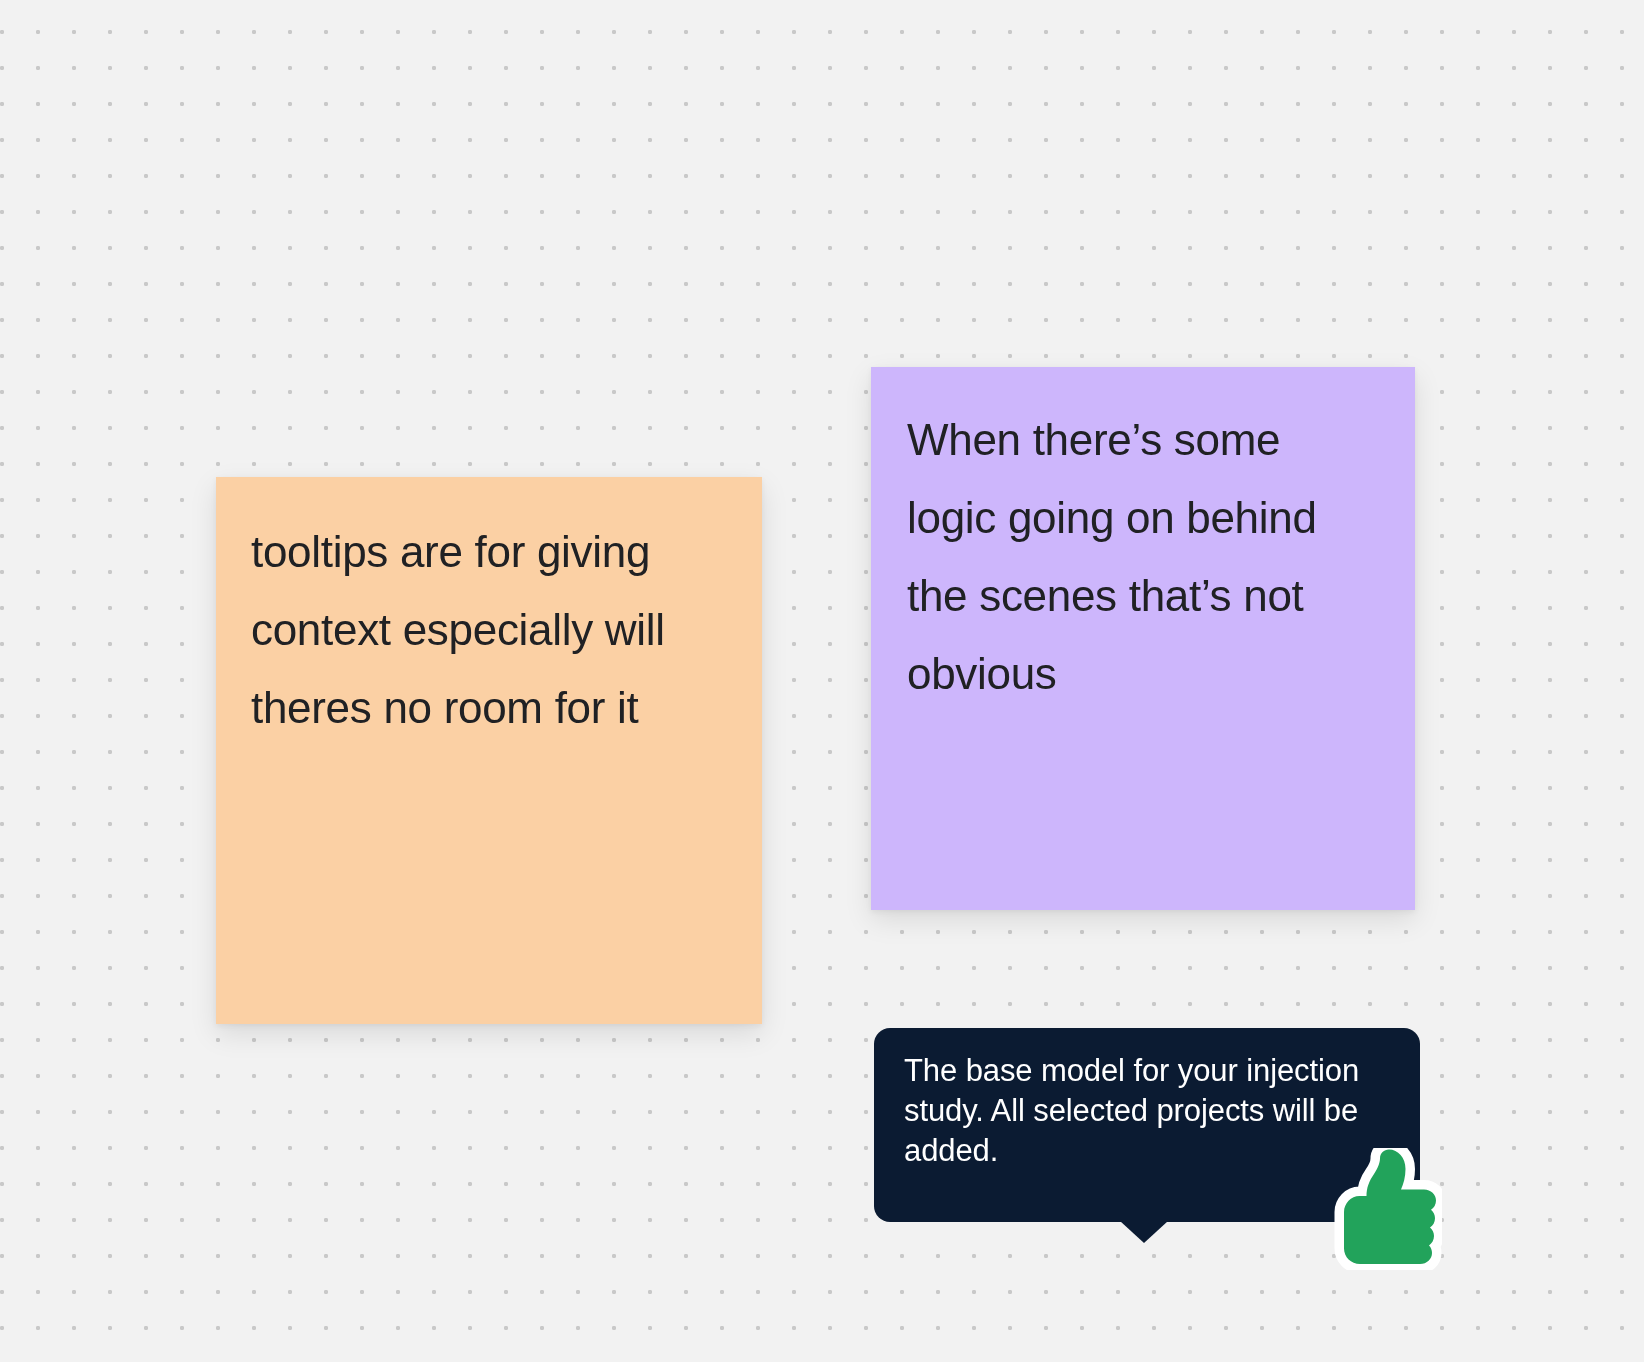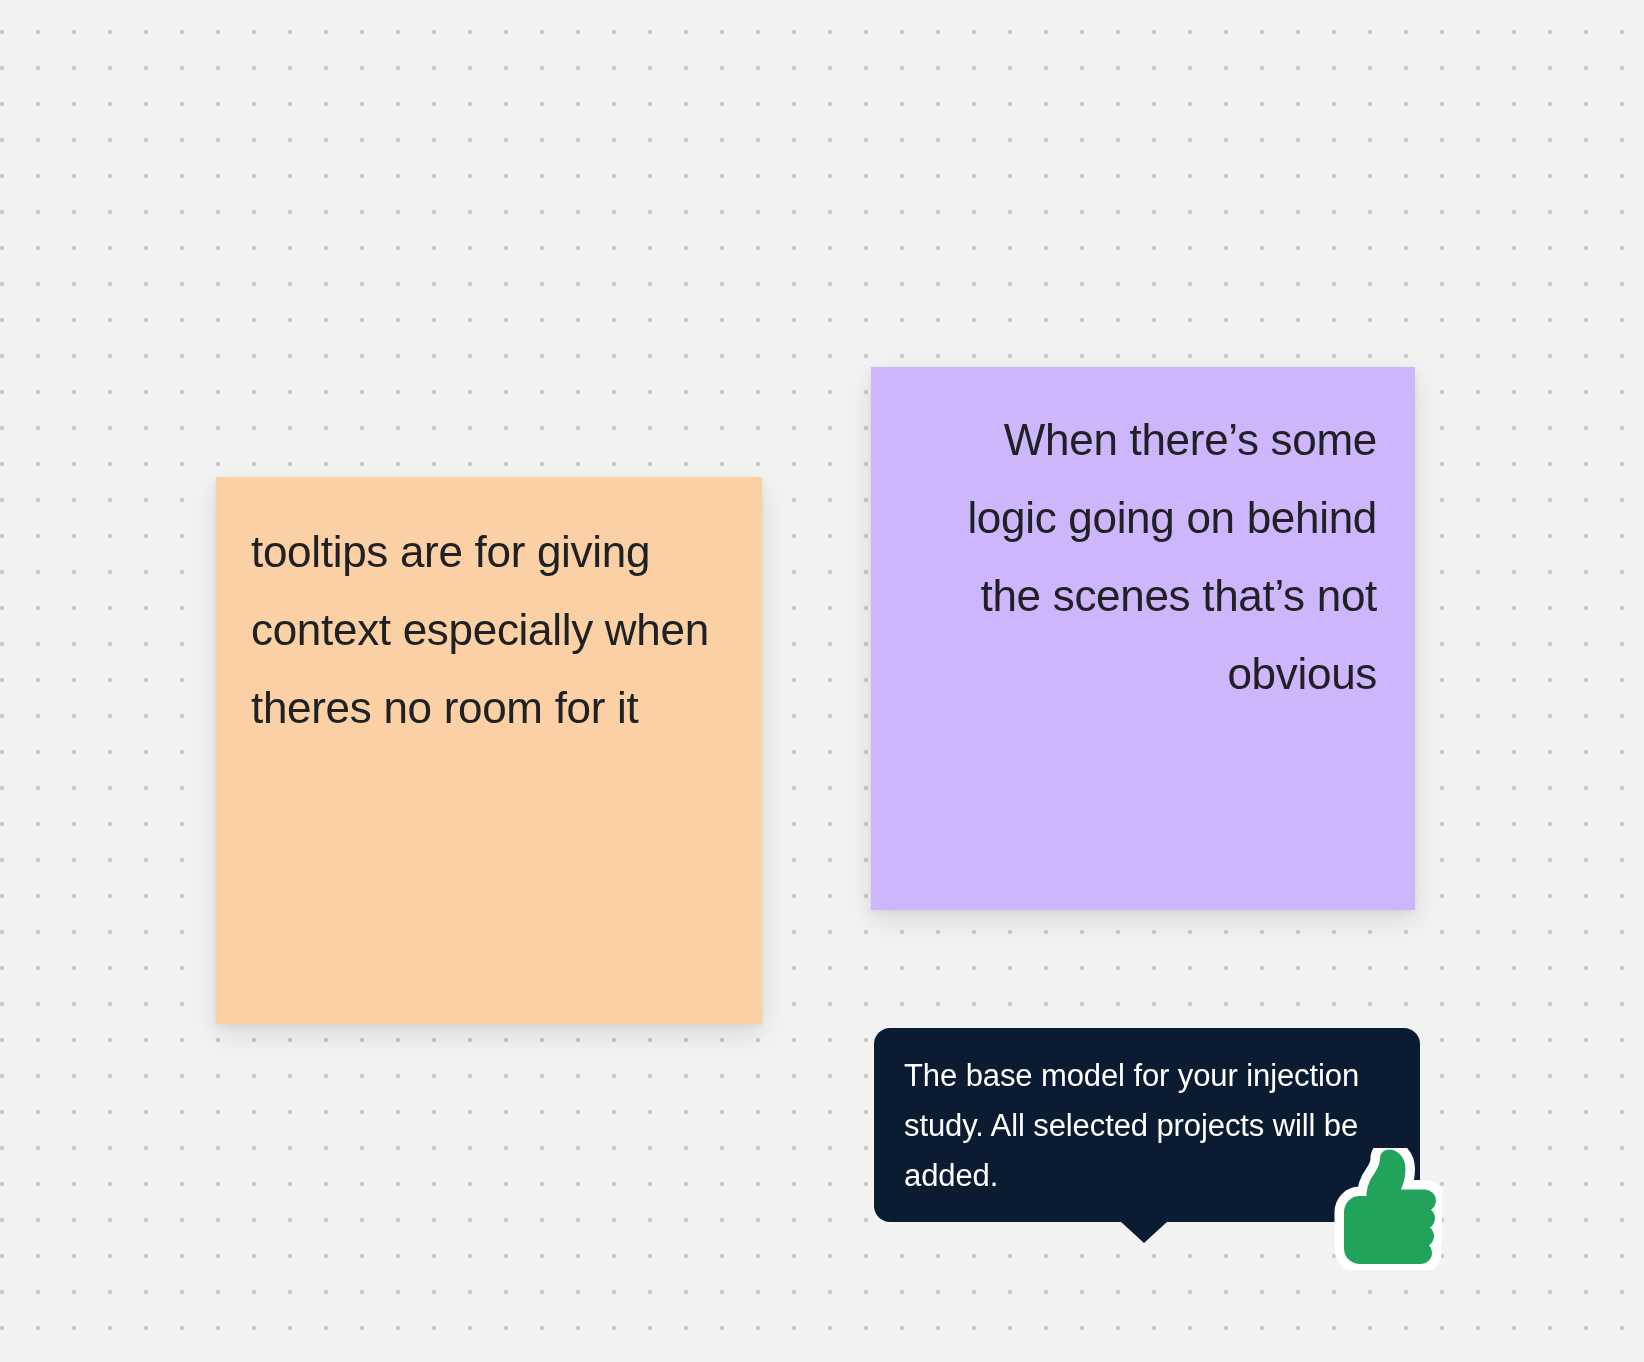--- a/index.html
+++ b/index.html
@@ -80,42 +80,41 @@
     z-index: 3;
   }
   #note-purple .note-text {
     position: absolute;
     left: 36px;
     top: 34px;
     width: 470px;
     font-size: 44px;
     line-height: 78px;
     letter-spacing: -0.3px;
-    text-align: right;
   }
 
   
   #tooltip {
     position: absolute;
     left: 874px;
     top: 1028px;
     width: 546px;
     height: 194px;
     background: #0b1b32;
     border-radius: 16px;
     z-index: 5;
   }
   #tooltip .tip-text {
     position: absolute;
     left: 30px;
     top: 23px;
     width: 490px;
     color: #ffffff;
     font-size: 31px;
-    line-height: 50px;
+    line-height: 40px;
     letter-spacing: -0.1px;
   }
   #tooltip-pointer {
     position: absolute;
     left: 1120px;
     top: 1221px;
     width: 0;
     height: 0;
     border-left: 24px solid transparent;
     border-right: 24px solid transparent;
@@ -138,21 +137,21 @@
     height: 122px;
   }
 </style>
 </head>
 <body>
 
 <div id="canvas">
 
 
   <div id="note-orange" class="note">
-    <div class="note-text">tooltips are for giving context especially when theres no room for it</div>
+    <div class="note-text">tooltips are for giving context especially will theres no room for it</div>
   </div>
 
   <div id="note-purple" class="note">
     <div class="note-text">When there’s some logic going on behind the scenes that’s not obvious</div>
   </div>
 
   <div id="tooltip">
     <div class="tip-text">The base model for your injection study. All selected projects will be added.</div>
   </div>
   <div id="tooltip-pointer"></div>

